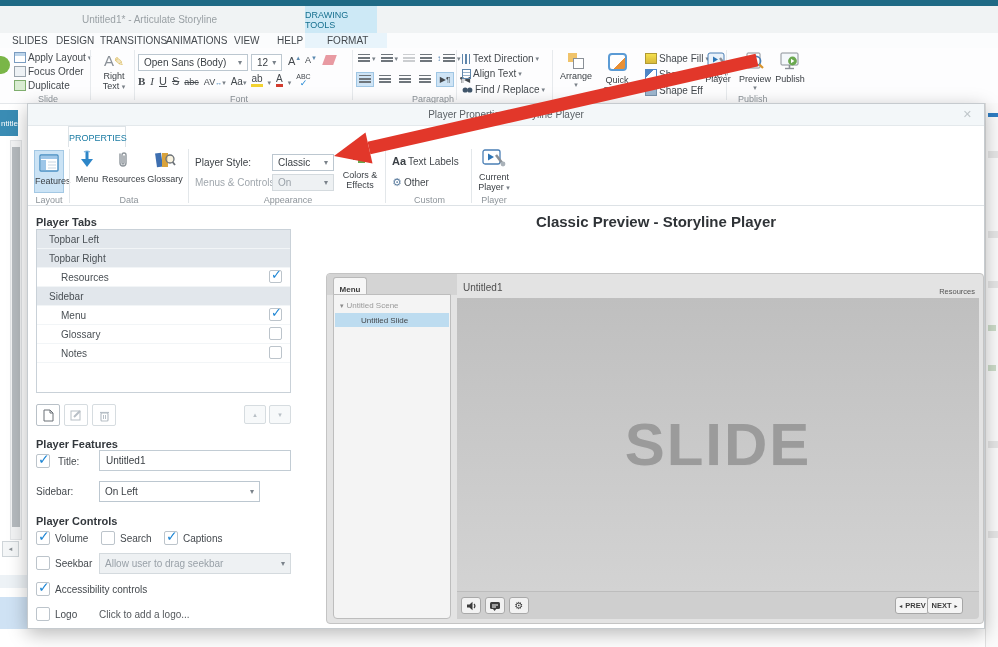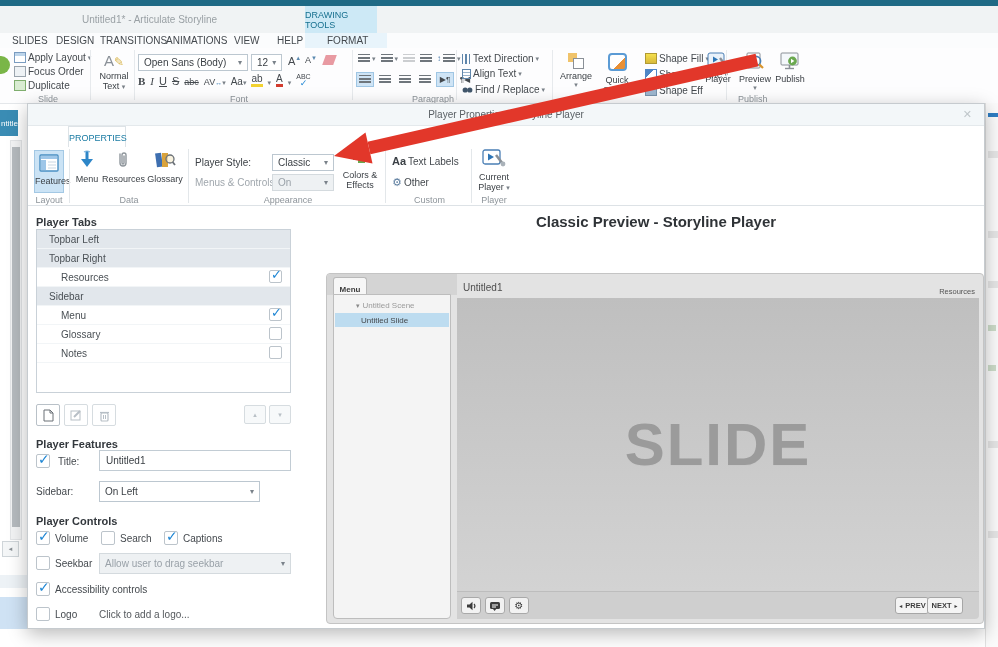--- a/index.html
+++ b/index.html
@@ -85,21 +85,21 @@
     </div>
     <div class="abs pbtn" style="left:14px;top:32px;">
       <span style="width:10px;height:9px;border:1px solid #7fae6e;background:#d9ecd2;display:inline-block;"></span>
       <span class="t10">Duplicate</span>
     </div>
     <span class="abs grp" style="left:38px;top:46px;">Slide</span>
     <div class="abs sep" style="left:90px;top:2px;height:50px;"></div>
 
     <div class="abs" style="left:96px;top:4px;width:36px;height:46px;text-align:center;">
       <span style="font-size:15px;color:#8a9097;">A<span style="color:#d8b44a;font-size:12px;">✎</span></span>
-      <div class="ribbtn-lbl" style="margin-top:1px;">Normal</div>
+      <div class="ribbtn-lbl" style="margin-top:1px;">Right</div>
       <div class="ribbtn-lbl"><span>Text</span> <span class="miniarr">▾</span></div>
     </div>
     <div class="abs sep" style="left:134px;top:2px;height:50px;"></div>
 
     <div class="abs combo" style="left:138px;top:6px;width:110px;height:17px;">
       <span>Open Sans (Body)</span>
     </div>
     <div class="abs combo" style="left:251px;top:6px;width:31px;height:17px;">
       <span>12</span>
     </div>
@@ -450,21 +450,21 @@
     </div>
 
     <div class="abs" style="left:298px;top:169px;width:658px;height:351px;background:#e3e3e3;border:1px solid #c4c4c4;border-radius:4px;box-sizing:border-box;">
 
       <div class="abs" style="left:0;top:0;width:130px;height:21px;background:#d4d4d4;border-radius:4px 0 0 0;"></div>
       <div class="abs" style="left:6px;top:3px;width:34px;height:18px;background:#f6f6f6;border:1px solid #b9b9b9;border-bottom:none;border-radius:3px 3px 0 0;box-sizing:border-box;text-align:center;">
         <span style="font-size:8px;font-weight:bold;color:#3c3c3c;line-height:16px;">Menu</span>
       </div>
 
       <div class="abs" style="left:6px;top:20px;width:118px;height:325px;background:#f4f4f4;border:1px solid #bdbdbd;border-radius:0 0 4px 4px;box-sizing:border-box;">
-        <div class="abs" style="left:22px;top:6px;display:flex;align-items:center;gap:3px;">
+        <div class="abs" style="left:6px;top:6px;display:flex;align-items:center;gap:3px;">
           <span style="font-size:7px;color:#8a8a8a;">▾</span>
           <span style="font-size:8px;color:#9a9a9a;">Untitled Scene</span>
         </div>
         <div class="abs" style="left:1px;top:18px;width:114px;height:14px;background:#bddcf0;display:flex;align-items:center;">
           <span style="font-size:8px;color:#44484c;margin-left:26px;">Untitled Slide</span>
         </div>
       </div>
 
       <span class="abs" style="left:136px;top:8px;font-size:10px;color:#4f4f4f;">Untitled1</span>
       <span class="abs" style="right:8px;top:13px;font-size:7.5px;color:#555;">Resources</span>

